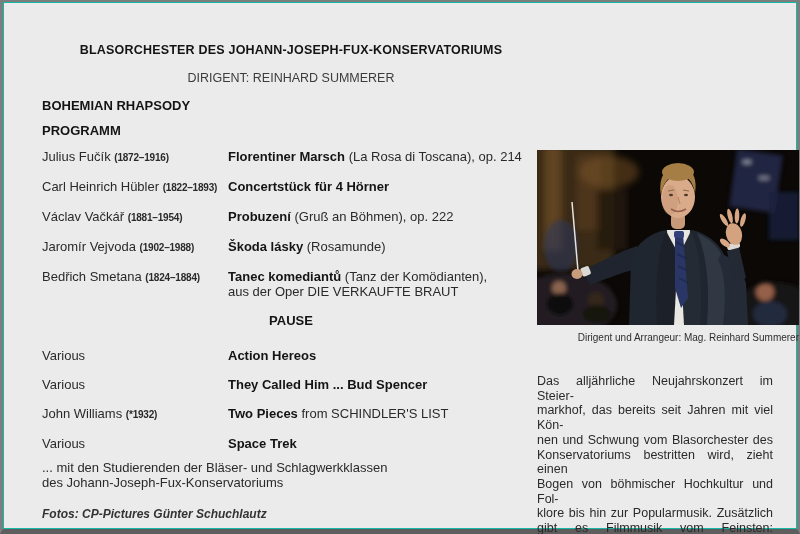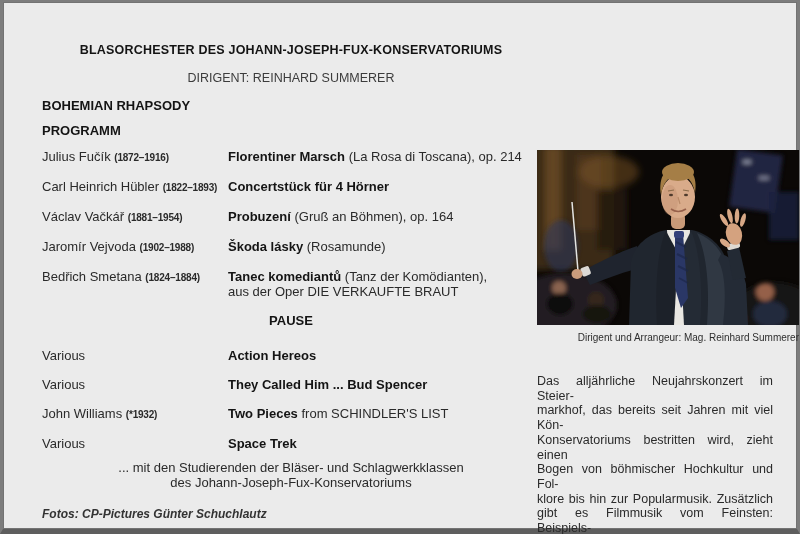--- a/index.html
+++ b/index.html
@@ -1,19 +1,19 @@
 <!DOCTYPE html>
 <html><head>
 <meta charset="utf-8">
 <style>
   html,body{margin:0;padding:0;background:#fff;}
   body{width:800px;height:534px;overflow:hidden;font-family:"Liberation Sans",sans-serif;}
   .frame{box-sizing:border-box;width:800px;height:534px;
          border:3px solid #7d7d7d;border-top-width:2px;border-bottom:5px solid #5e5e5e;
-         background:#737373;padding:1px;}
+         background:#14b8a6;padding:1px;}
   .page{position:relative;width:100%;height:100%;background:#ebebeb;color:#222;}
 
   
   .left-col{position:absolute;left:38px;top:40px;width:498px;}
   .doc-title{font-size:12.5px;font-weight:bold;color:#141414;text-align:center;
              line-height:14px;margin:0 0 14px 0;letter-spacing:.2px;}
   .doc-subtitle{font-size:12.5px;color:#3c3c3c;text-align:center;line-height:14px;margin:12px 0 14px 0;}
   .concert-title{font-size:13px;font-weight:bold;color:#141414;text-align:left;
                  line-height:14px;margin:0 0 10px 0;}
   .section-heading{font-size:13px;font-weight:bold;color:#141414;line-height:15px;margin:0 0 11px 0;}
@@ -21,21 +21,21 @@
   .prow{display:flex;line-height:15px;font-size:13px;margin-bottom:14px;}
   .composer{width:186px;flex:none;color:#2a2a2a;}
   .dates{font-size:10px;font-weight:bold;color:#2a2a2a;letter-spacing:-0.2px;}
   .work{flex:1;color:#2a2a2a;}
   .work .wb{font-weight:bold;color:#141414;}
   .work-line2{line-height:16px;}
   .row-2line{margin-bottom:13px;}
   .pause{font-size:13px;font-weight:bold;color:#141414;text-align:center;
          line-height:15px;margin:0 0 20px 0;}
   .last-row{margin-bottom:9px;}
-  .credits{text-align:center;font-size:13px;color:#2a2a2a;line-height:15px;}
+  .credits{font-size:13px;color:#2a2a2a;line-height:15px;}
   .photo-credit{font-size:12px;font-style:italic;font-weight:600;color:#333;
                 line-height:12px;margin-top:18px;}
 
   
   .photo-box{position:absolute;left:533px;top:147px;width:262px;}
   .photo{width:262px;height:175px;display:block;background:#0b0907;}
   .photo-caption{font-size:10px;color:#2e2e2e;line-height:12px;margin-top:7px;text-align:right;}
 
   .description{position:absolute;left:533px;top:371px;width:236px;
                font-size:12.5px;color:#2a2a2a;line-height:14.7px;}
@@ -59,21 +59,21 @@
       <div class="work"><span class="wb">Florentiner Marsch</span><span> (La Rosa di Toscana), op. 214</span></div>
     </div>
 
     <div class="prow">
       <div class="composer"><span>Carl Heinrich Hübler</span> <span class="dates">(1822–1893)</span></div>
       <div class="work"><span class="wb">Concertstück für 4 Hörner</span><span></span></div>
     </div>
 
     <div class="prow">
       <div class="composer"><span>Václav Vačkář</span> <span class="dates">(1881–1954)</span></div>
-      <div class="work"><span class="wb">Probuzení</span><span> (Gruß an Böhmen), op. 164</span></div>
+      <div class="work"><span class="wb">Probuzení</span><span> (Gruß an Böhmen), op. 222</span></div>
     </div>
 
     <div class="prow">
       <div class="composer"><span>Jaromír Vejvoda</span> <span class="dates">(1902–1988)</span></div>
       <div class="work"><span class="wb">Škoda lásky</span><span> (Rosamunde)</span></div>
     </div>
 
     <div class="prow row-2line">
       <div class="composer"><span>Bedřich Smetana</span> <span class="dates">(1824–1884)</span></div>
       <div class="work"><span class="wb">Tanec komediantů</span><span> (Tanz der Komödianten),</span>
@@ -192,20 +192,21 @@
       <ellipse cx="200" cy="66" rx="2.3" ry="7.5" fill="#d8a886" transform="rotate(2 200 66)"></ellipse>
       <ellipse cx="206" cy="70" rx="2.3" ry="7" fill="#d8a886" transform="rotate(16 206 70)"></ellipse>
       <ellipse cx="188" cy="93" rx="3" ry="6" fill="#d8a886" transform="rotate(-52 188 93)"></ellipse>
     </svg>
     <div class="photo-caption">Dirigent und Arrangeur: Mag. Reinhard Summerer</div>
   </div>
 
   <div class="description">
     <div class="jline">Das alljährliche Neujahrskonzert im Steier-</div>
     <div class="jline">markhof, das bereits seit Jahren mit viel Kön-</div>
+    <div class="jline">nen und Schwung vom Blasorchester des</div>
     <div class="jline">Konservatoriums bestritten wird, zieht einen</div>
     <div class="jline">Bogen von böhmischer Hochkultur und Fol-</div>
     <div class="jline">klore bis hin zur Popularmusik. Zusätzlich</div>
     <div class="jline">gibt es Filmmusik vom Feinsten: Beispiels-</div>
 
   </div>
 
 </div>
 </div>
 

